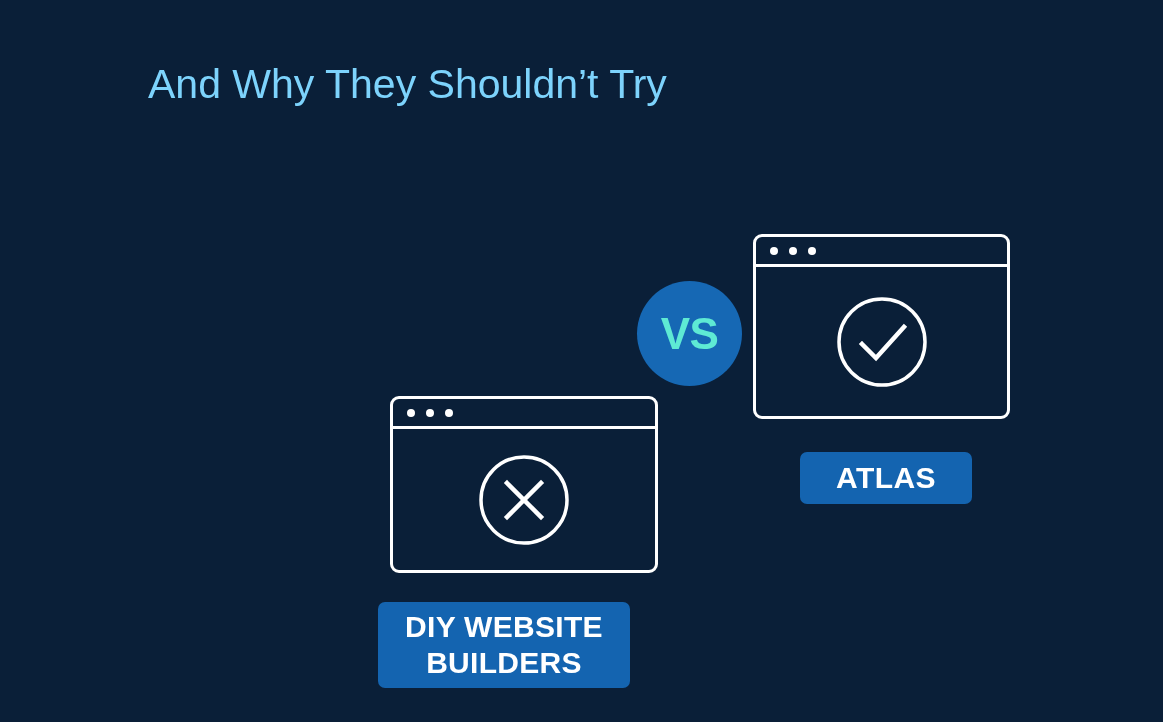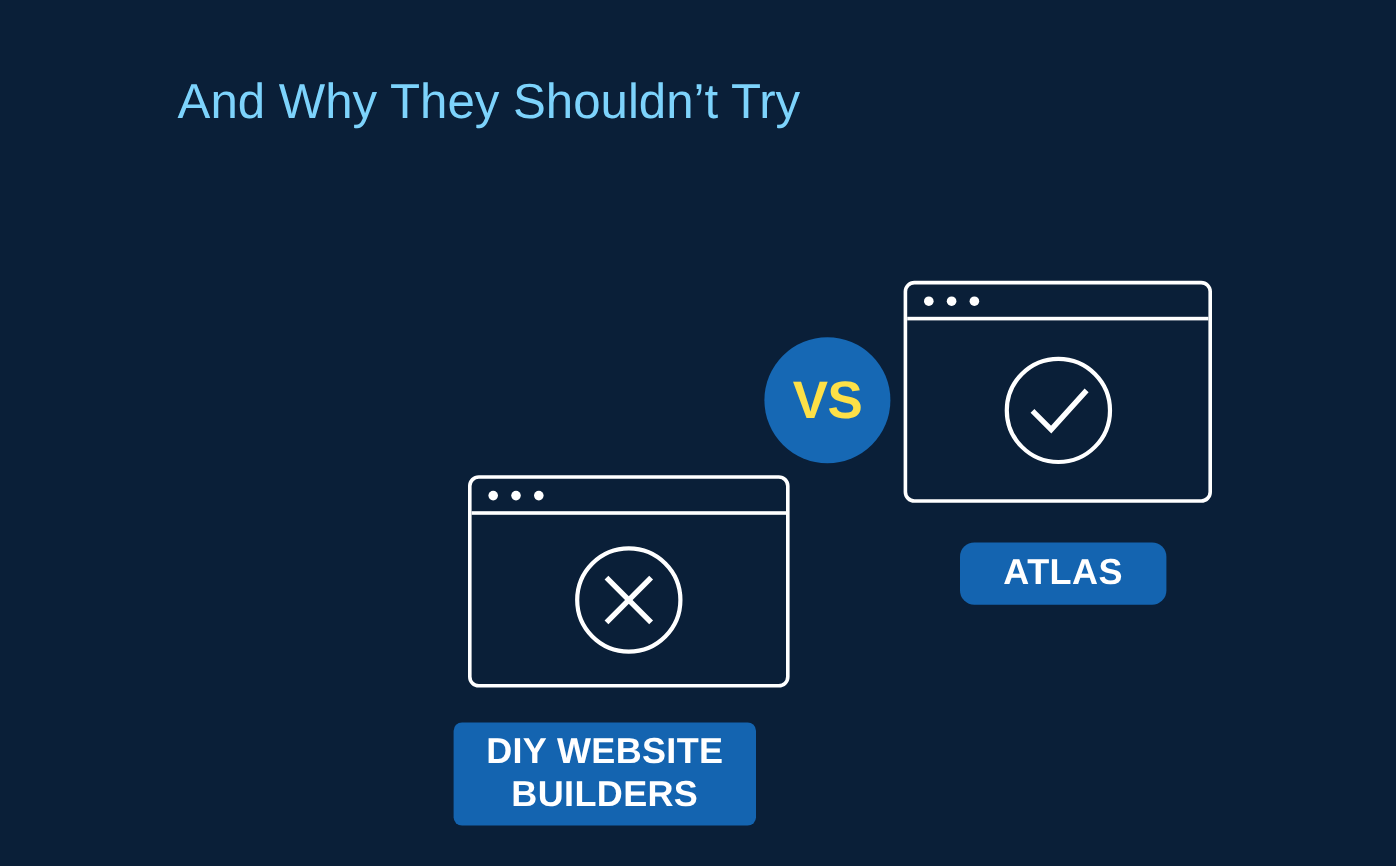--- a/index.html
+++ b/index.html
@@ -60,21 +60,21 @@
     border-radius: 50%;
     background: #1668b4;
     display: flex;
     align-items: center;
     justify-content: center;
   }
   #vs-badge .vs-text {
     font-family: "Liberation Sans", sans-serif;
     font-size: 44px;
     font-weight: 700;
-    color: #fde047;
+    color: #5eead4;
     letter-spacing: -0.5px;
     line-height: 1;
   }
 
   
   .browser-window {
     position: absolute;
     box-sizing: border-box;
     border: 3px solid #ffffff;
     border-radius: 9px;
@@ -134,21 +134,20 @@
     white-space: pre-line;
   }
   #atlas-label {
     left: 800px;
     top: 452px;
     width: 172px;
     height: 52px;
     font-size: 30px;
     line-height: 34px;
     letter-spacing: 0.4px;
-    border-radius: 12px;
   }
   #diy-label {
     left: 378px;
     top: 602px;
     width: 252px;
     height: 86px;
     font-size: 30px;
     line-height: 36px;
     letter-spacing: 0.3px;
   }

